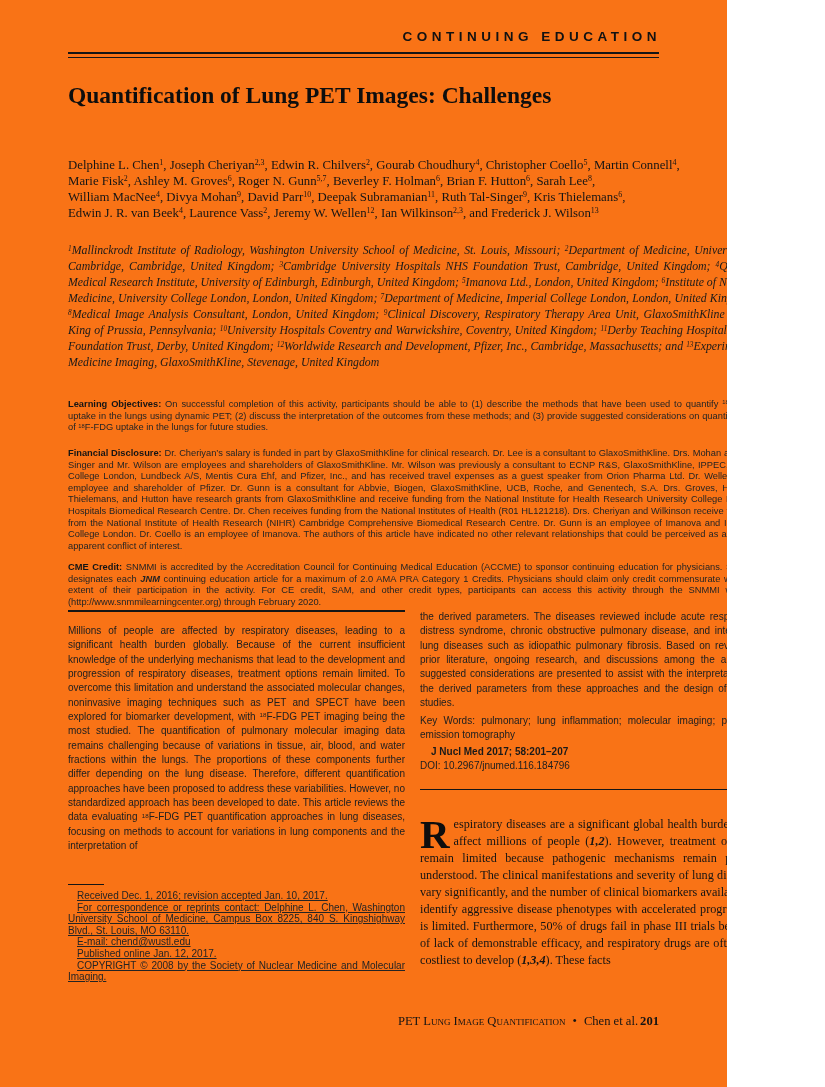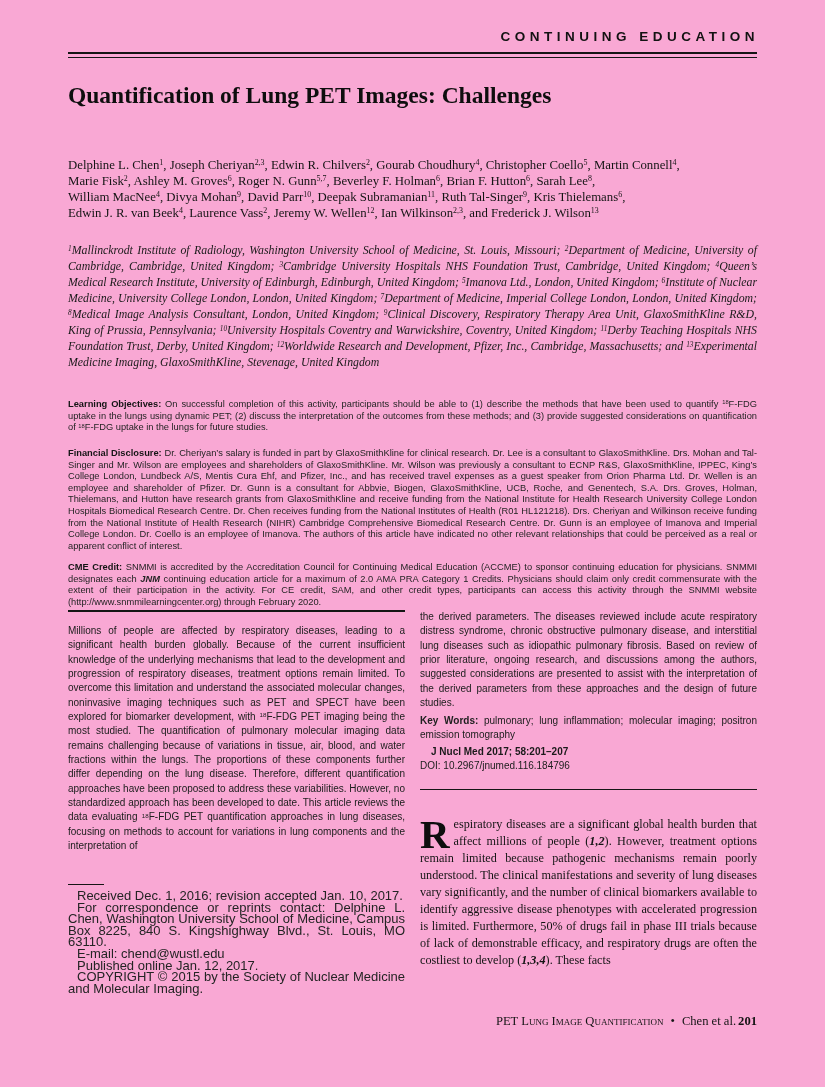--- a/index.html
+++ b/index.html
@@ -1,18 +1,18 @@
 <!DOCTYPE html>
 <html><head>
 <meta charset="utf-8">
 <title>JNM Article Page</title>
 <style>
   html,body{margin:0;padding:0;background:#ffffff;}
   .page{
-    position:relative;width:825px;height:1087px;background:#f9a8d4;
+    position:relative;width:727px;height:1087px;background:#f97316;
     color:#141414;font-family:"Liberation Serif",serif;overflow:hidden;
   }
   .kicker{
     position:absolute;top:29px;right:66px;
     font-family:"Liberation Sans",sans-serif;font-weight:700;
     font-size:13.5px;letter-spacing:4.5px;color:#121212;white-space:nowrap;
   }
   .double-rule{
     position:absolute;top:52px;left:68px;right:68px;height:3px;
     border-top:2.5px solid #151515;border-bottom:1.5px solid #151515;
@@ -43,42 +43,42 @@
     font-family:"Liberation Sans",sans-serif;font-size:10px;line-height:14.35px;
     text-align:justify;color:#202020;
   }
   .abstract-p1{position:absolute;top:624px;left:68px;width:337px;}
   .abstract-p2{position:absolute;top:610px;left:420px;width:337px;}
   .keywords{
     position:absolute;top:714px;left:420px;width:337px;
     font-family:"Liberation Sans",sans-serif;font-size:10px;line-height:14.35px;
     text-align:justify;color:#202020;
   }
-  .keywords .label{font-weight:700;}
+  .keywords .label{font-weight:400;}
   .citation-ref{
     position:absolute;top:746px;left:431px;width:337px;
     font-family:"Liberation Sans",sans-serif;font-size:10px;font-weight:700;color:#1a1a1a;
   }
   .citation-doi{
     position:absolute;top:760px;left:420px;width:337px;
     font-family:"Liberation Sans",sans-serif;font-size:10px;color:#202020;
   }
   .col-rule-right{position:absolute;top:789px;left:420px;width:337px;border-top:1.5px solid #151515;}
   .intro{
     position:absolute;top:816px;left:420px;width:337px;
     font-size:12.2px;line-height:17px;text-align:justify;color:#141414;
   }
   .dropcap{
     float:left;font-weight:700;font-size:41px;line-height:30px;
     padding:3px 4px 0 0;color:#0e0e0e;
   }
   .author-note{
     position:absolute;top:884px;left:68px;width:337px;
-    font-family:"Liberation Sans",sans-serif;font-size:13px;line-height:11.6px;
-    text-align:justify;color:#242424;
+    font-family:"Liberation Sans",sans-serif;font-size:10px;line-height:11.6px;
+    text-align:justify;color:#242424;text-decoration:underline;
   }
   .author-note-rule{width:36px;border-top:1.2px solid #151515;margin-bottom:5px;}
   .author-note p{margin:0;text-indent:9px;}
   .footer{
     position:absolute;top:1014px;right:68px;
     font-size:12.6px;color:#141414;white-space:nowrap;
   }
   .footer .sc{font-variant:small-caps;}
   .footer .pageno{font-weight:700;margin-left:2px;}
   .footer .bullet{margin:0 7px;}
@@ -111,21 +111,21 @@
   <div class="col-rule-left"></div>
 
   <p class="abstract abstract-p1"><span>Millions of people are affected by respiratory diseases, leading to a significant health burden globally. Because of the current insufficient knowledge of the underlying mechanisms that lead to the development and progression of respiratory diseases, treatment options remain limited. To overcome this limitation and understand the associated molecular changes, noninvasive imaging techniques such as PET and SPECT have been explored for biomarker development, with </span><sup>18</sup><span>F-FDG PET imaging being the most studied. The quantification of pulmonary molecular imaging data remains challenging because of variations in tissue, air, blood, and water fractions within the lungs. The proportions of these components further differ depending on the lung disease. Therefore, different quantification approaches have been proposed to address these variabilities. However, no standardized approach has been developed to date. This article reviews the data evaluating </span><sup>18</sup><span>F-FDG PET quantification approaches in lung diseases, focusing on methods to account for variations in lung components and the interpretation of</span></p>
 
   <div class="author-note">
     <div class="author-note-rule"></div>
     <p>Received Dec. 1, 2016; revision accepted Jan. 10, 2017.</p>
     <p>For correspondence or reprints contact: Delphine L. Chen, Washington University School of Medicine, Campus Box 8225, 840 S. Kingshighway Blvd., St. Louis, MO 63110.</p>
     <p>E-mail: chend@wustl.edu</p>
     <p>Published online Jan. 12, 2017.</p>
-    <p>COPYRIGHT © 2015 by the Society of Nuclear Medicine and Molecular Imaging.</p>
+    <p>COPYRIGHT © 2008 by the Society of Nuclear Medicine and Molecular Imaging.</p>
   </div>
 
   <p class="abstract abstract-p2"><span>the derived parameters. The diseases reviewed include acute respiratory distress syndrome, chronic obstructive pulmonary disease, and interstitial lung diseases such as idiopathic pulmonary fibrosis. Based on review of prior literature, ongoing research, and discussions among the authors, suggested considerations are presented to assist with the interpretation of the derived parameters from these approaches and the design of future studies.</span></p>
 
   <p class="keywords"><span class="label">Key Words:</span><span> pulmonary; lung inflammation; molecular imaging; positron emission tomography</span></p>
 
   <p class="citation-ref">J Nucl Med 2017; 58:201–207</p>
   <p class="citation-doi">DOI: 10.2967/jnumed.116.184796</p>
 
   <div class="col-rule-right"></div>

